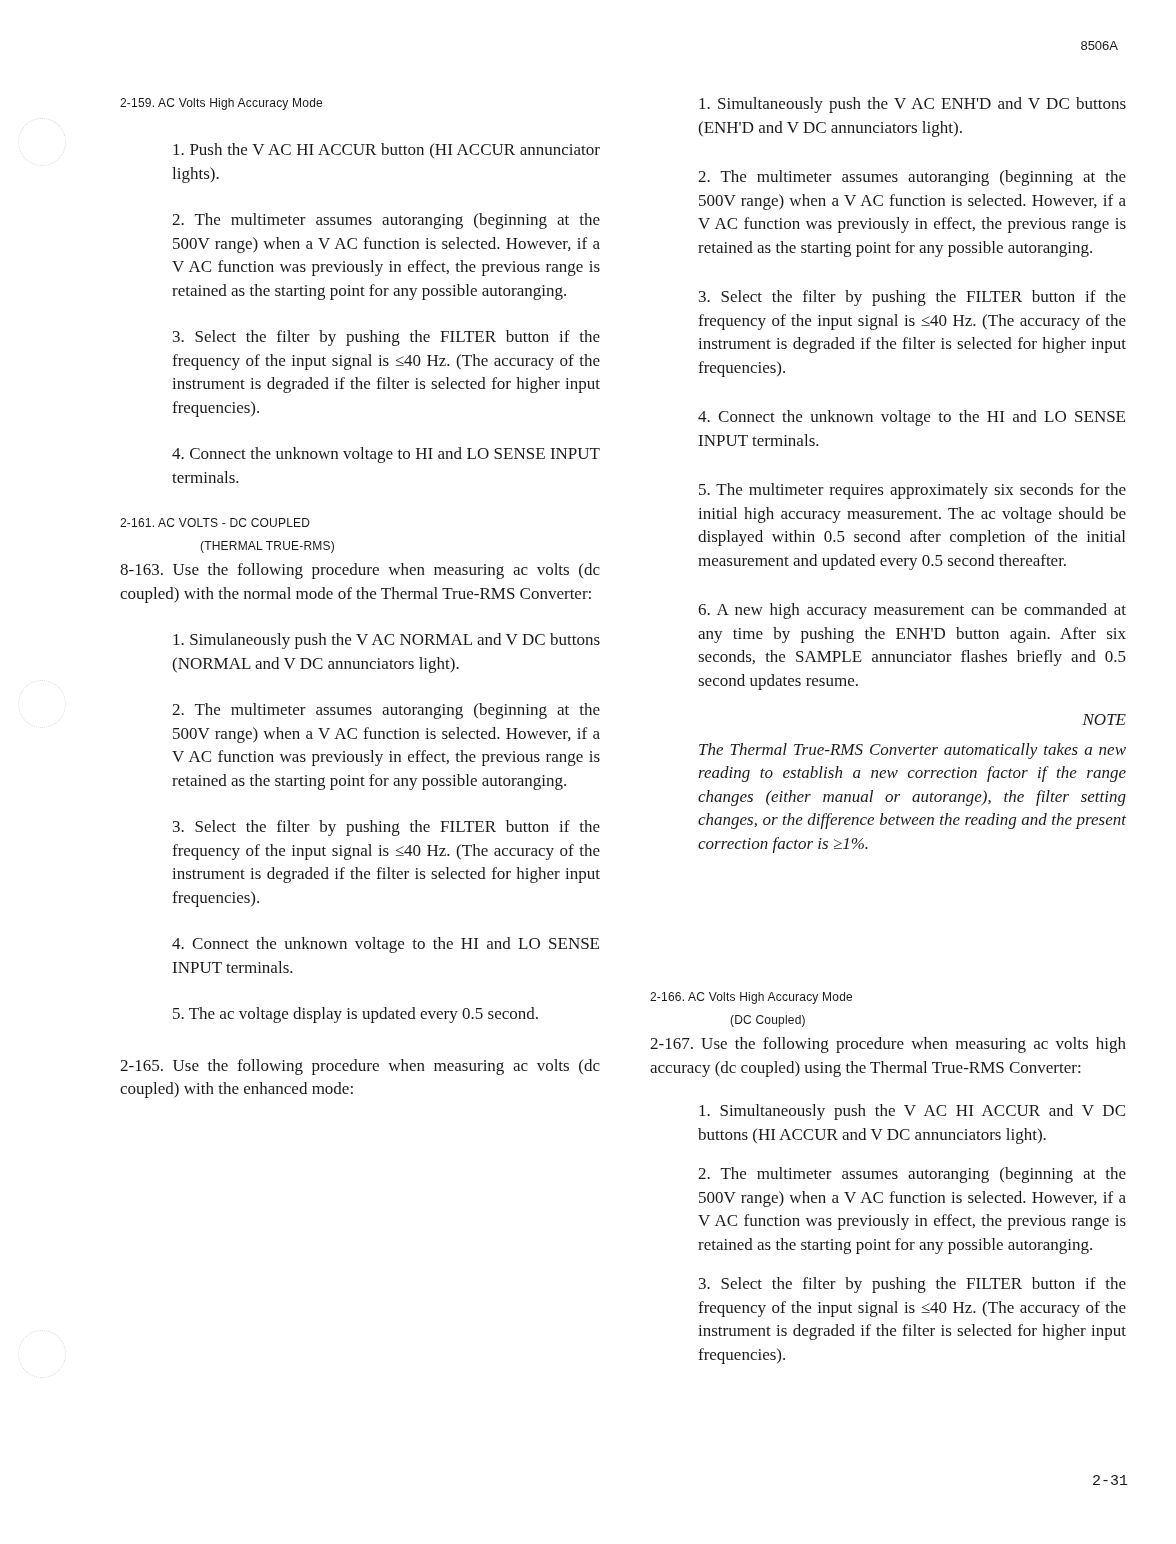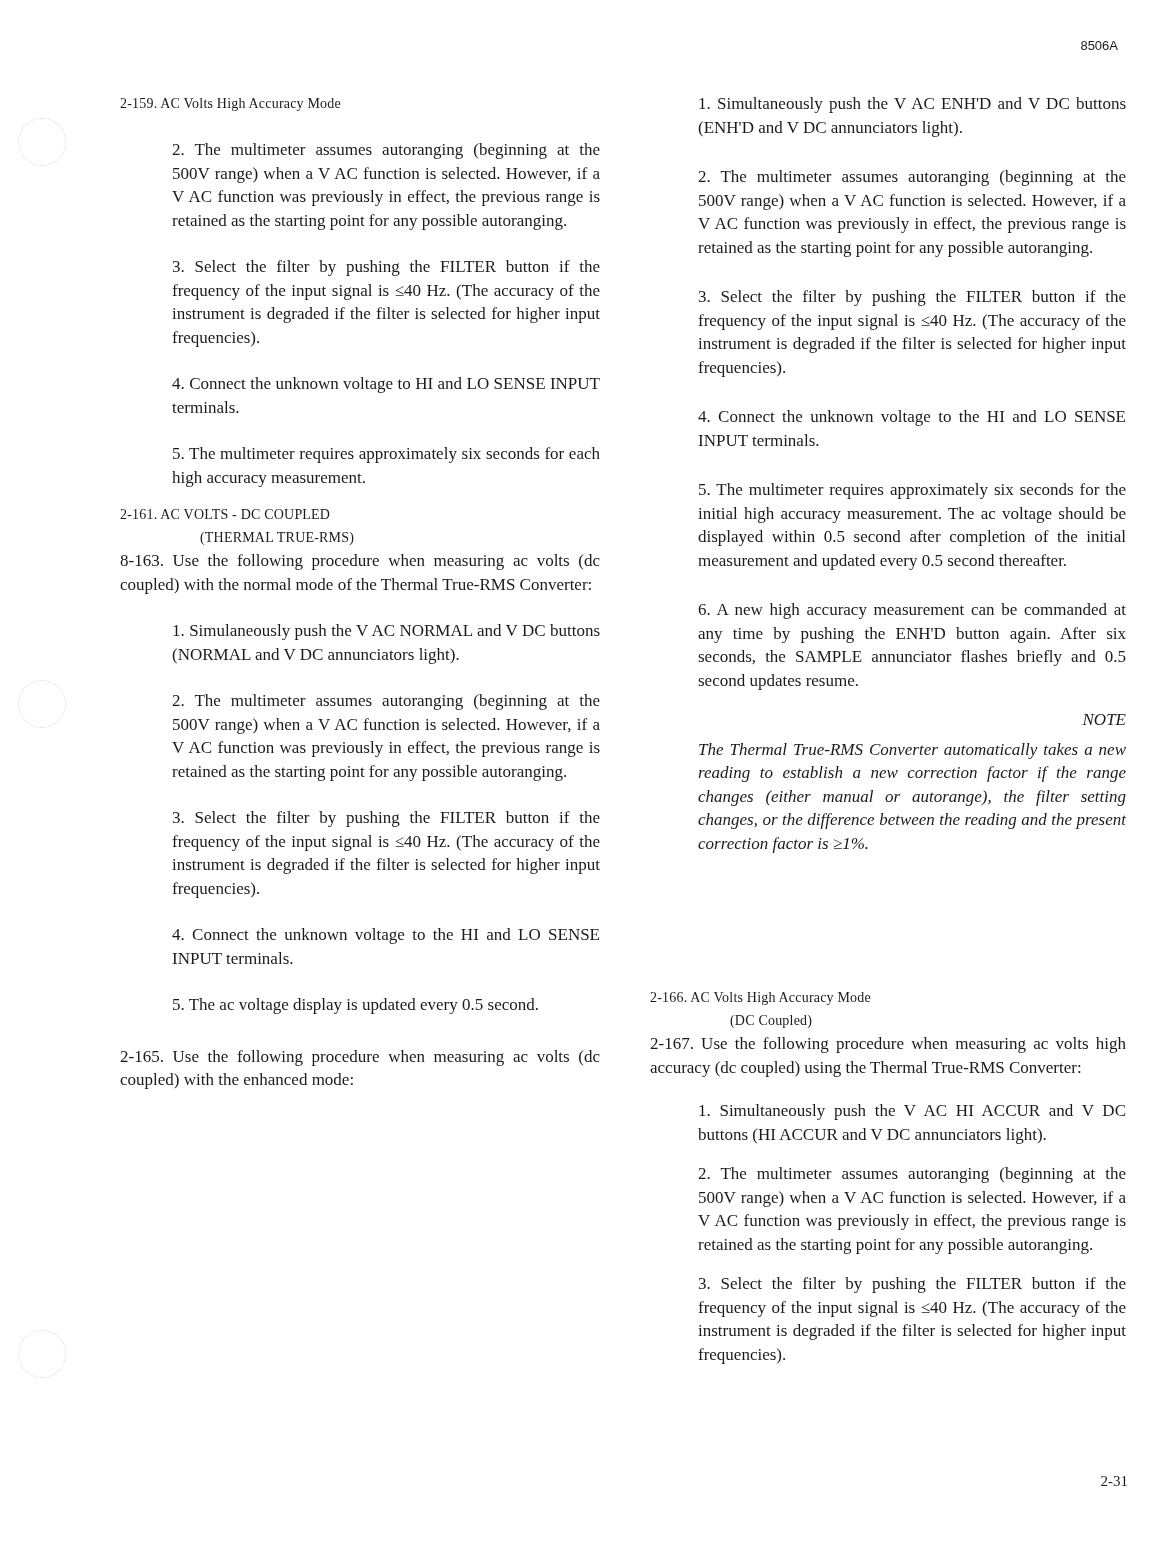--- a/index.html
+++ b/index.html
@@ -1,47 +1,47 @@
 <!DOCTYPE html>
 <html><head>
 <meta charset="utf-8">
 <style>
   html, body { margin:0; padding:0; background:#ffffff; }
   body { width:1176px; height:1544px; position:relative; overflow:hidden; color:#1a1a1a; font-family:"Liberation Serif", serif; }
   .pagenum-top { position:absolute; top:38px; right:58px; font-family:"Liberation Sans", sans-serif; font-size:13px; }
-  .pagenum-bot { position:absolute; top:1473px; right:48px; font-family:Liberation Serif, serif; font-size:15px; }
+  .pagenum-bot { position:absolute; top:1473px; right:48px; font-family:Liberation Mono, monospace; font-size:15px; }
   .col { position:absolute; top:92px; font-size:17px; line-height:23.5px; }
   .col.left { left:120px; width:480px; }
   .col.right { left:698px; width:428px; }
   .col.right2 { left:650px; width:476px; }
-  .h { font-family:Liberation Serif, serif; font-size:14px; line-height:23px; letter-spacing:0.2px; }
+  .h { font-family:Liberation Sans, sans-serif; font-size:12px; line-height:23px; letter-spacing:0.2px; }
   .h .sub { padding-left:80px; display:block; }
   .p { text-align:justify; margin:0; }
   .item { text-align:justify; margin:0 0 23px 0; }
   .indent { margin-left:52px; }
   .note-title { text-align:right; font-style:italic; margin:10px 0 6px 0; }
   .note { font-style:italic; text-align:justify; margin:0 0 0 0; }
   .hole { position:absolute; left:18px; width:46px; height:46px; border-radius:50%; border:1px dotted #d8d8d8; }
 </style>
 </head>
 <body>
 
 <div class="hole" style="top:118px"></div>
 <div class="hole" style="top:680px"></div>
 <div class="hole" style="top:1330px"></div>
 
 <div class="pagenum-top">8506A</div>
 
 <div class="col left">
   <div class="h">2-159.   AC Volts High Accuracy Mode</div>
   <div class="indent" style="margin-top:23px">
+    <p class="item">1.  Push the V AC HI ACCUR button (HI ACCUR annunciator lights).</p>
     <p class="item">2.  The multimeter assumes autoranging (beginning at the 500V range) when a V AC function is selected. However, if a V AC function was previously in effect, the previous range is retained as the starting point for any possible autoranging.</p>
     <p class="item">3.  Select the filter by pushing the FILTER button if the frequency of the input signal is ≤40 Hz. (The accuracy of the instrument is degraded if the filter is selected for higher input frequencies).</p>
     <p class="item">4.  Connect the unknown voltage to HI and LO SENSE INPUT terminals.</p>
-    <p class="item" style="margin-bottom:14px">5.  The multimeter requires approximately six seconds for each high accuracy measurement.</p>
   </div>
   <div class="h">
     <span>2-161.  AC VOLTS - DC COUPLED</span>
     <span class="sub">(THERMAL TRUE-RMS)</span>
   </div>
   <p class="p">8-163.  Use the following procedure when measuring ac volts (dc coupled) with the normal mode of the Thermal True-RMS Converter:</p>
   <div class="indent" style="margin-top:23px">
     <p class="item">1.  Simulaneously push the V AC NORMAL and V DC buttons (NORMAL and V DC annunciators light).</p>
     <p class="item">2.  The multimeter assumes autoranging (beginning at the 500V range) when a V AC function is selected. However, if a V AC function was previously in effect, the previous range is retained as the starting point for any possible autoranging.</p>
     <p class="item">3.  Select the filter by pushing the FILTER button if the frequency of the input signal is ≤40 Hz. (The accuracy of the instrument is degraded if the filter is selected for higher input frequencies).</p>

